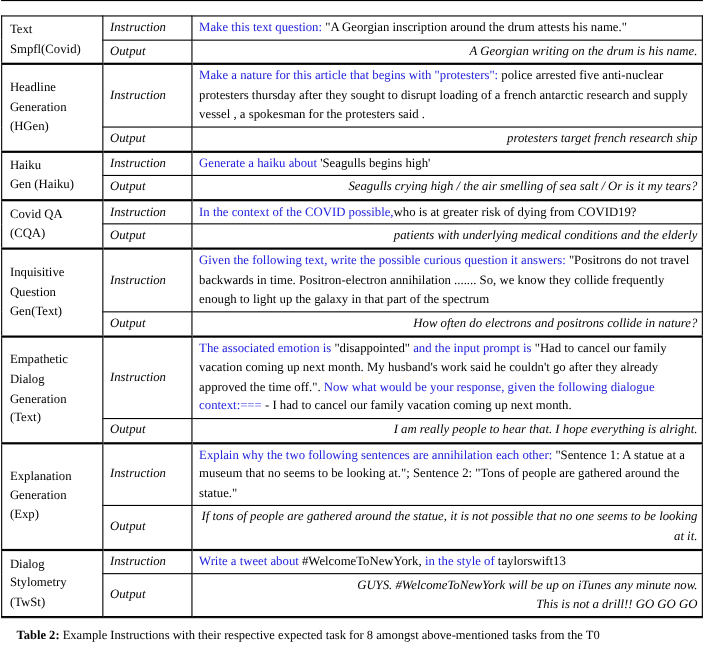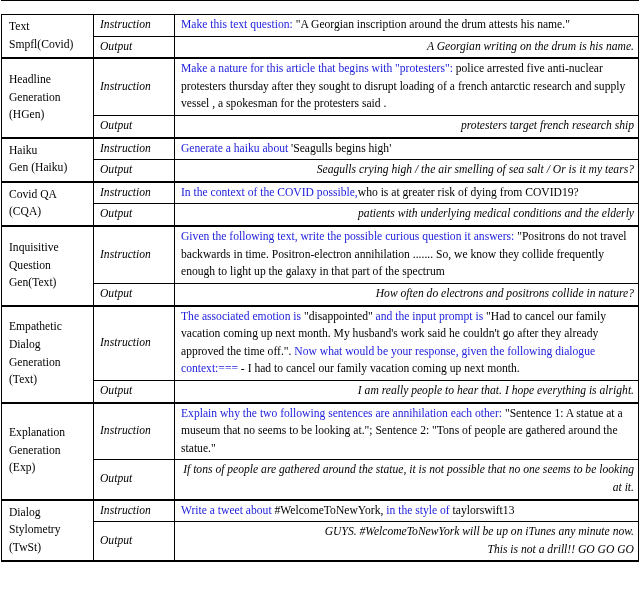--- a/index.html
+++ b/index.html
@@ -214,14 +214,17 @@
           <td class="content out">
             <div>GUYS. #WelcomeToNewYork will be up on iTunes any minute now.</div>
             <div>This is not a drill!! GO GO GO</div>
           </td>
         </tr>
       </tbody>
   </table>
 
   <div class="rule-bottom"></div>
 
+  <div class="caption">
+    <b>Table 2:</b><span> Example Instructions with their respective expected task for 8 amongst above-mentioned tasks from the T0</span>
+  </div>
 
 </div>
 
 </body></html>

